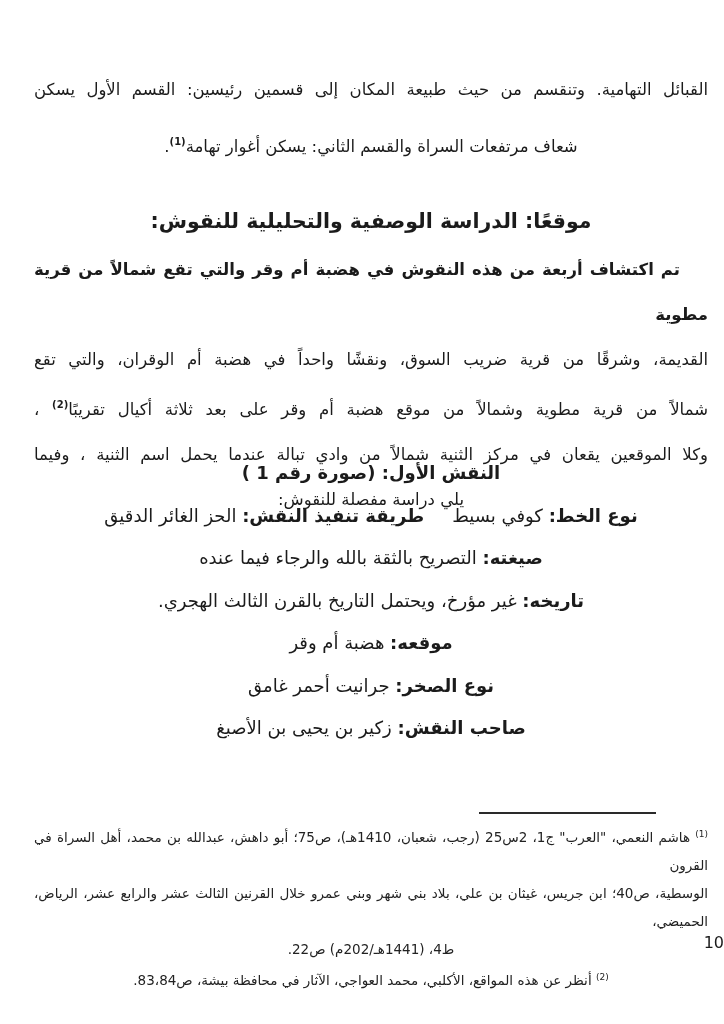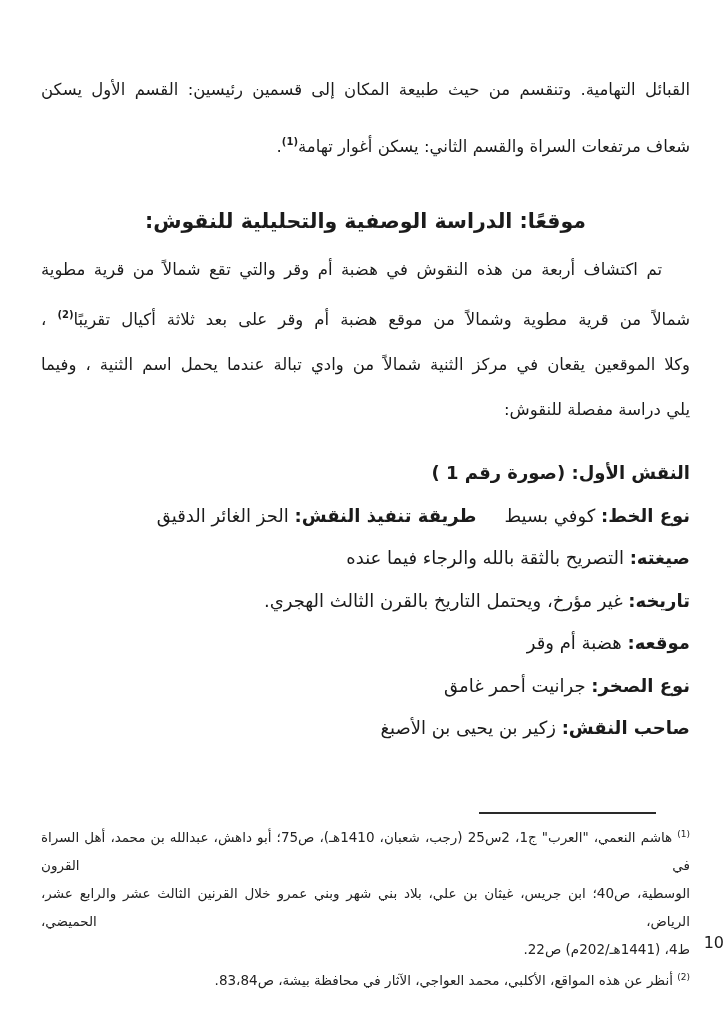--- a/index.html
+++ b/index.html
@@ -6,38 +6,38 @@
   .page {
     position:relative;
     width:724px; height:1024px;
     margin:0 auto;
     background:#ffffff;
     color:#1b1b1b;
     font-family:"DejaVu Sans", sans-serif;
     direction:rtl;
     overflow:hidden;
   }
-  .block { position:absolute; right:34px; left:34px;margin-left:7px; }
-  .line { text-align:right; }
+  .block { position:absolute; right:16px; left:34px; }
+  .line { text-align:center; }
   .just  { text-align:justify; text-align-last:justify; text-justify:inter-word; }
 
   .intro { top:64px; font-size:16.5px; }
   .intro .line { line-height:52px; }
 
   .heading {
     top:184px;
     text-align:center;
     font-size:20.5px;
     font-weight:700;
     line-height:46px;
   }
 
   .para { top:247px; font-size:16.5px; }
   .para .line { line-height:45px; }
-  .para .indent { text-indent:28px; }
+  .para .indent { text-indent:28px;font-weight:bold; }
 
   .details { top:452px; font-size:18px; }
   .details .line { line-height:42.5px; white-space:nowrap; }
   .details b { font-weight:700; }
 
   sup.bsup { font-size:10px; vertical-align:7px; font-weight:700; letter-spacing:0; }
 
   .gap1 { display:inline-block; width:36px; }
   .gap2 { display:inline-block; width:28px; }
 
@@ -67,20 +67,21 @@
 
   <section class="block intro">
     <div class="line just">القبائل التهامية. وتنقسم من حيث طبيعة المكان إلى قسمين رئيسين: القسم الأول يسكن</div>
     <div class="line"><span>شعاف مرتفعات السراة والقسم الثاني: يسكن أغوار تهامة</span><sup class="bsup">(1)</sup><span>.</span></div>
   </section>
 
   <h1 class="block heading">موقعًا: الدراسة الوصفية والتحليلية للنقوش:</h1>
 
   <section class="block para">
     <div class="line just indent">تم اكتشاف أربعة من هذه النقوش في هضبة أم وقر والتي تقع شمالاً من قرية مطوية</div>
+    <div class="line just">القديمة، وشرقًا من قرية ضريب السوق، ونقشًا واحداً في هضبة أم الوقران، والتي تقع</div>
     <div class="line just"><span>شمالاً من قرية مطوية وشمالاً من موقع هضبة أم وقر على بعد ثلاثة أكيال تقريبًا</span><sup class="bsup">(2)</sup><span> ،</span></div>
     <div class="line just">وكلا الموقعين يقعان في مركز الثنية شمالاً من وادي تبالة عندما يحمل اسم الثنية ، وفيما</div>
     <div class="line">يلي دراسة مفصلة للنقوش:</div>
   </section>
 
   <section class="block details">
     <div class="line"><b>النقش الأول: (صورة رقم 1 )</b></div>
 
 
     <div class="line"><b>نوع الخط:</b><span> كوفي بسيط</span><span class="gap2"></span><b>طريقة تنفيذ النقش:</b><span> الحز الغائر الدقيق</span></div>

